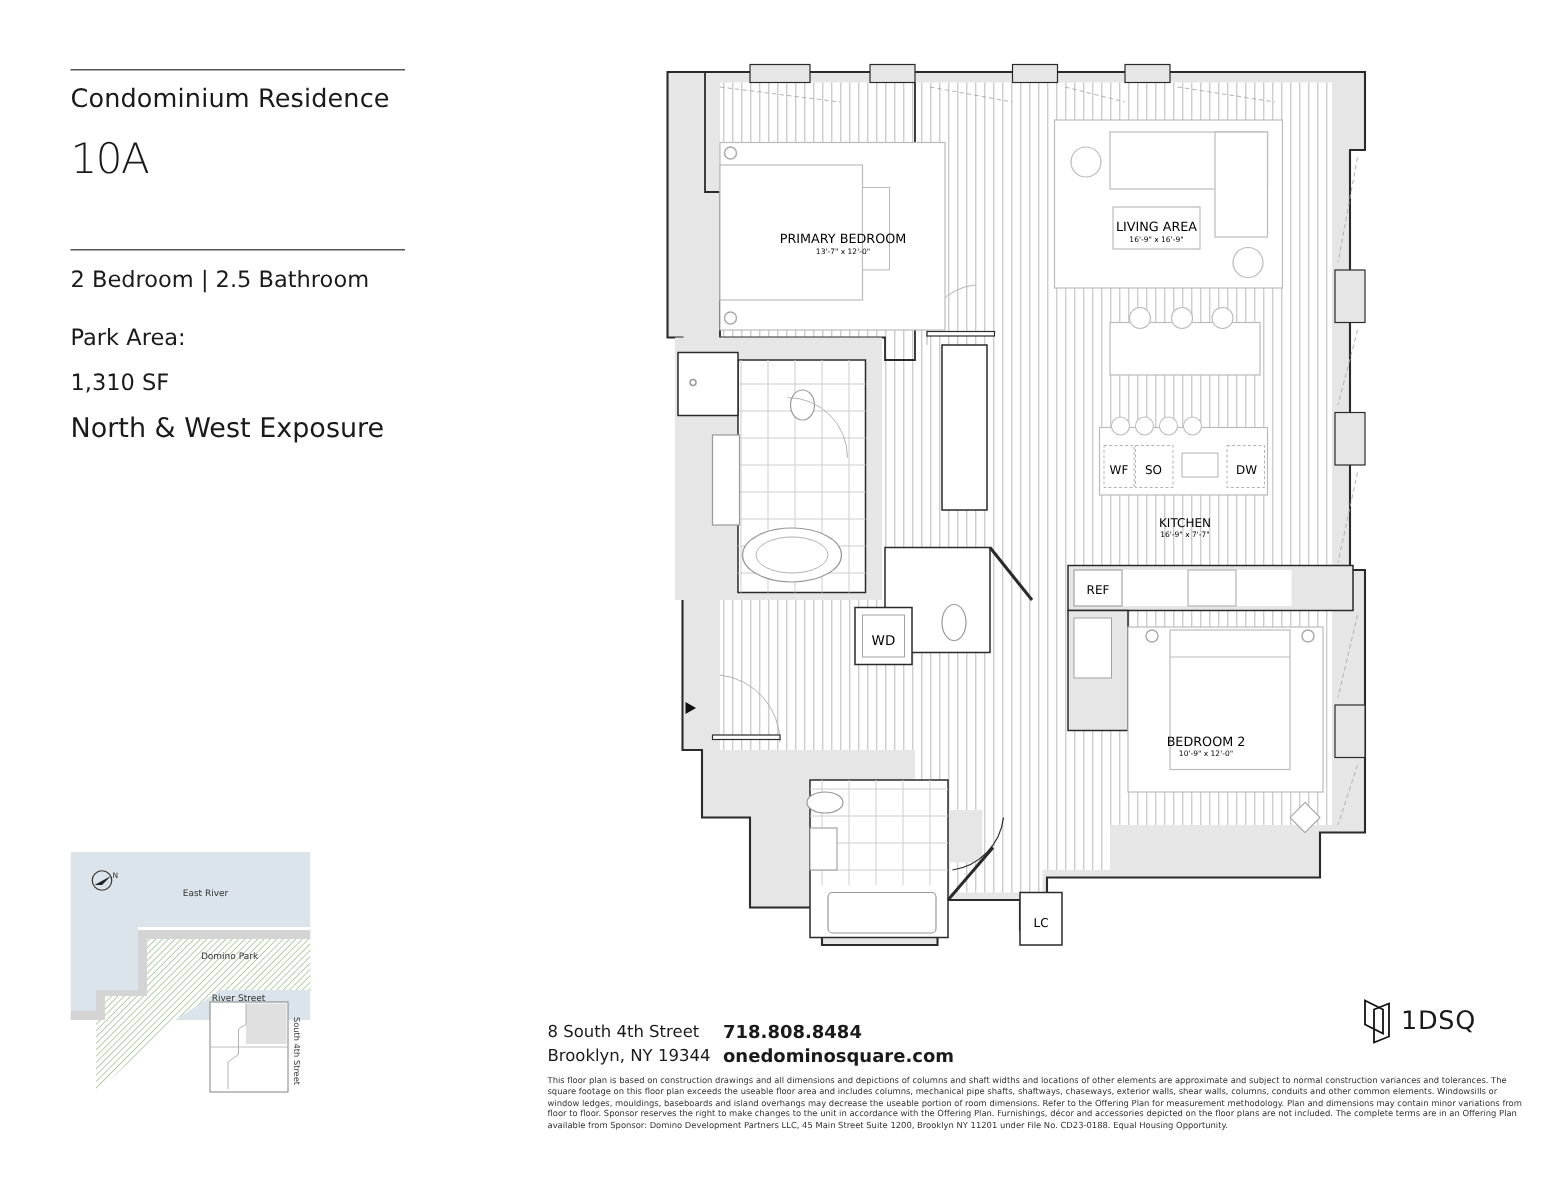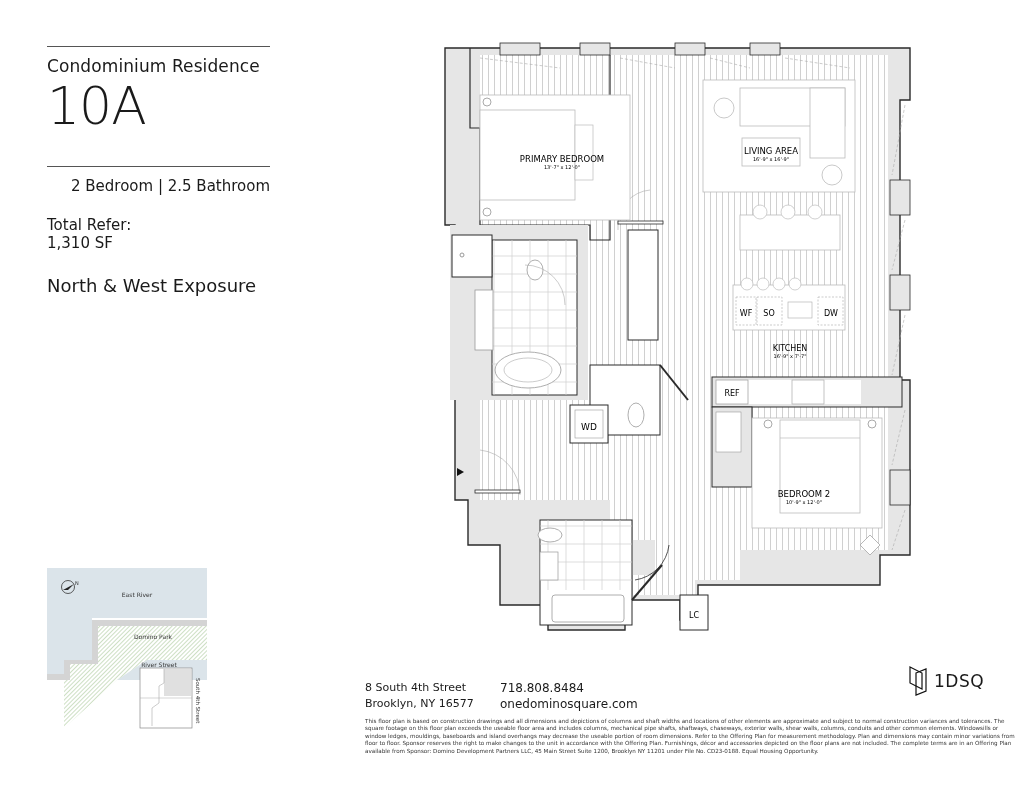--- a/index.html
+++ b/index.html
@@ -1,43 +1,43 @@
 <!DOCTYPE html>
 <html><head>
 <meta charset="utf-8">
 <style>
   html, body { margin:0; padding:0; background:#ffffff; }
   body { width:1035px; height:800px; position:relative; overflow:hidden; font-family:"DejaVu Sans", sans-serif; color:#1a1a1a; }
   .rule { position:absolute; left:47px; width:223px; height:1px; background:#555; }
   .txt { position:absolute; left:47px; white-space:nowrap; }
   .subtitle { top:56px; font-size:17px; letter-spacing:0.1px; }
-  .unit { top:84px; font-size:52px; font-weight:300; letter-spacing:-1px; line-height:44px; }
-  .spec { top:177px; font-size:15px;margin-left:24px; }
+  .unit { top:84px; font-size:28px; font-weight:300; letter-spacing:-1px; line-height:44px; }
+  .spec { top:177px; font-size:15px; }
   .area-label { top:216px; font-size:15px; }
-  .area-value { top:234px; font-size:15px; }
+  .area-value { top:246px; font-size:15px; }
   .exposure { top:275px; font-size:18px; }
 
   #keymap { position:absolute; left:47px; top:568px; width:160px; height:165px; }
   #plan { position:absolute; left:440px; top:40px; width:480px; height:610px; }
 
   .addr { position:absolute; left:365px; top:680px; font-size:11px; line-height:16px; }
-  .contact { position:absolute; left:500px; top:680px; font-size:12px; line-height:16px; }
+  .contact { position:absolute; left:482px; top:680px; font-size:12px; line-height:16px;font-weight:bold; }
   .logo { position:absolute; left:908px; top:665px; display:flex; align-items:center; gap:6px; }
   .logo-text { font-size:17px; letter-spacing:0.5px;text-align:center; }
   .disclaimer { position:absolute; left:365px; top:718px; width:655px; font-size:5.6px; line-height:7.4px; color:#333; text-align:left; }
 </style>
 </head>
 <body>
 
 <div class="rule" style="top:46px"></div>
 <div class="txt subtitle">Condominium Residence</div>
 <div class="txt unit">10A</div>
 <div class="rule" style="top:166px"></div>
 <div class="txt spec">2 Bedroom | 2.5 Bathroom</div>
-<div class="txt area-label">Total Refer:</div>
+<div class="txt area-label">Park Area:</div>
 <div class="txt area-value">1,310 SF</div>
 <div class="txt exposure">North &amp; West Exposure</div>
 
 <svg id="keymap" viewBox="0 0 160 165">
   <defs>
     <pattern id="hatch" width="3" height="3" patternUnits="userSpaceOnUse" patternTransform="rotate(45)">
       <line x1="0" y1="0" x2="0" y2="3" stroke="#9bbf8a" stroke-width="1"></line>
     </pattern>
   </defs>
   <rect x="0" y="0" width="160" height="112" fill="#dbe4ea"></rect>
@@ -203,21 +203,21 @@
     <line x1="465" y1="65" x2="452" y2="135"></line>
     <line x1="465" y1="180" x2="452" y2="230"></line>
     <line x1="465" y1="275" x2="452" y2="335"></line>
     <line x1="465" y1="370" x2="452" y2="425"></line>
     <line x1="465" y1="470" x2="452" y2="510"></line>
   </g>
 </svg>
 
 <div class="addr">
   <div>8 South 4th Street</div>
-  <div>Brooklyn, NY 16577</div>
+  <div>Brooklyn, NY 19344</div>
 </div>
 <div class="contact">
   <div>718.808.8484</div>
   <div>onedominosquare.com</div>
 </div>
 <div class="logo">
   <svg width="20" height="32" viewBox="0 0 20 32">
     <polygon points="2,2 14,8 14,24 2,18" fill="none" stroke="#111" stroke-width="1.2"></polygon>
     <polygon points="8,8 18,4 18,26 8,30" fill="none" stroke="#111" stroke-width="1.2"></polygon>
   </svg>

